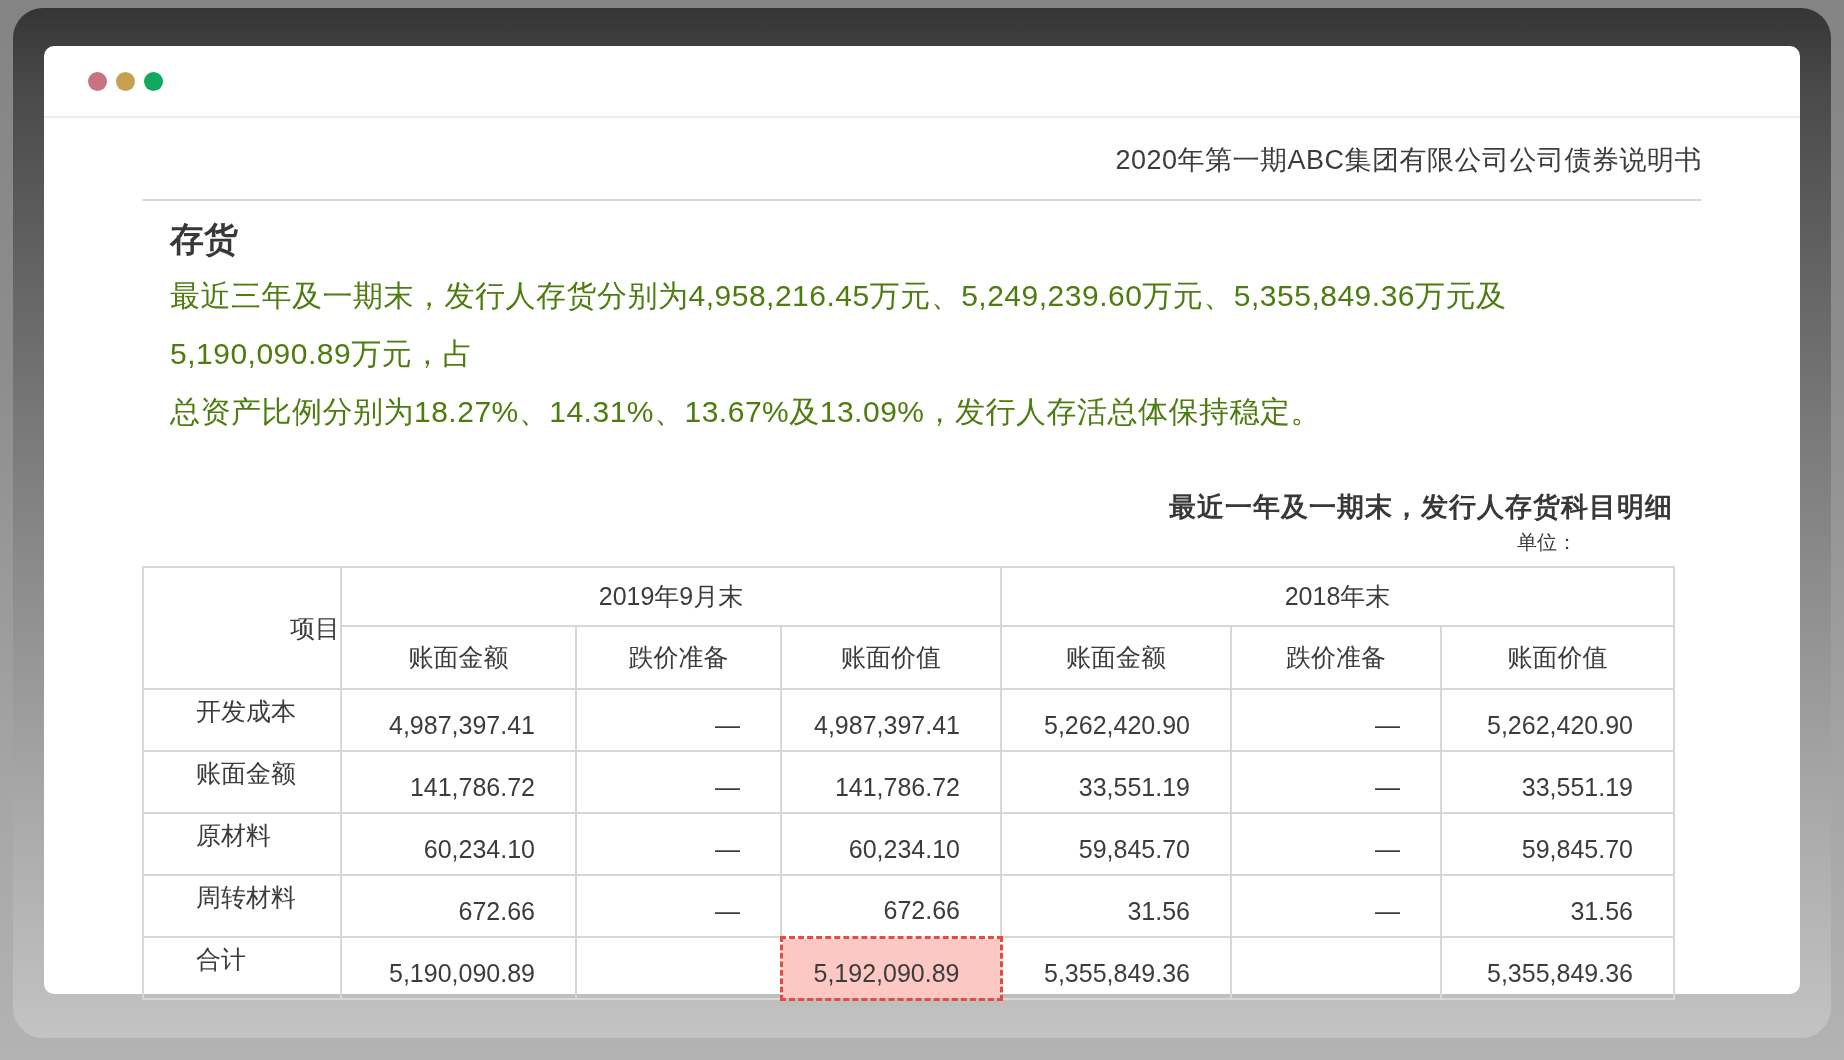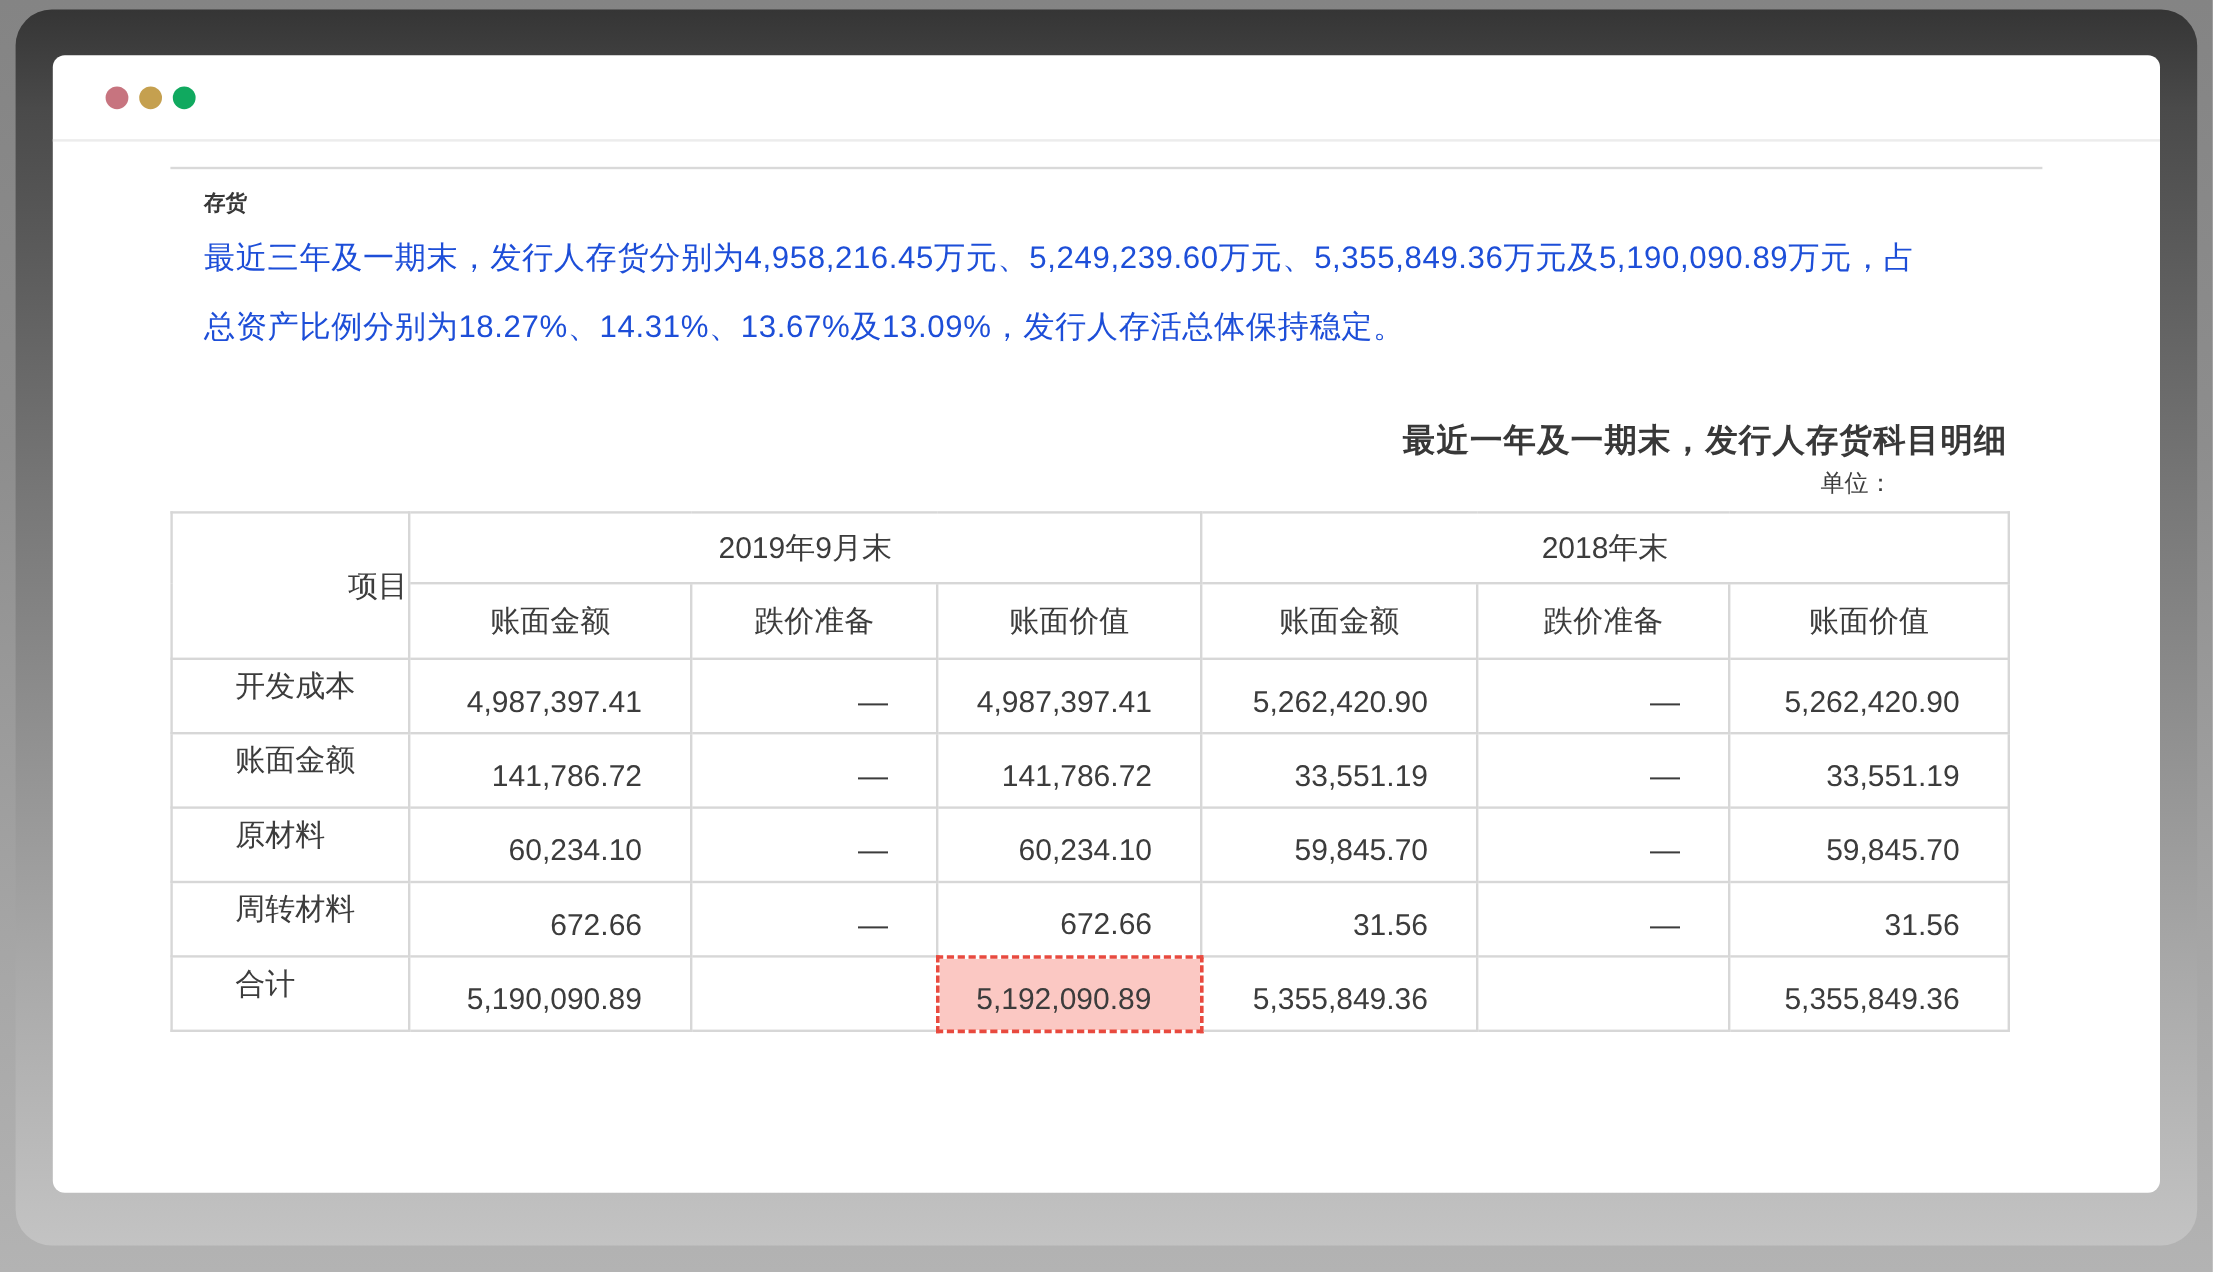--- a/index.html
+++ b/index.html
@@ -25,22 +25,22 @@
   .dot{width:19px;height:19px;border-radius:50%;display:inline-block;margin-right:9px;}
   .dot.red{background:var(--dot-red,#c7747f);}
   .dot.yellow{background:var(--dot-yellow,#c5a04f);}
   .dot.green{background:var(--dot-green,#10a95f);}
   .content{padding:0 98px;}
   .doc-header{
     margin-top:24px;text-align:right;font-size:27px;color:#3c3c3c;letter-spacing:.5px;
   }
   .doc-rule{margin-top:21px;height:2px;background:#d9d9d9;}
   .inner{padding:0 28px;}
-  .section-title{margin-top:16px;font-size:18px;font-weight:bold;color:#383838;}
-  .para{font-size:26px;line-height:58px;color:#1d4ed8;margin-top:4px;letter-spacing:.5px;}
+  .section-title{margin-top:16px;font-size:34px;font-weight:bold;color:#383838;}
+  .para{font-size:30px;line-height:58px;color:#4d7c0f;margin-top:4px;letter-spacing:.5px;}
   .para span{display:block;}
   .table-title{
     margin-top:48px;width:1531px;text-align:right;
     font-size:27px;font-weight:bold;color:#383838;letter-spacing:1px;
   }
   .unit{width:1531px;text-align:right;font-size:20px;margin-top:4px;padding-right:96px;box-sizing:border-box;}
   table{
     border-collapse:collapse;table-layout:fixed;width:1531px;margin-top:10px;
     font-size:25px;color:#3c3c3c;
   }
@@ -65,20 +65,21 @@
 
   <div class="window">
 
     <div class="titlebar">
       <span class="dot red"></span>
       <span class="dot yellow"></span>
       <span class="dot green"></span>
     </div>
 
     <div class="content">
+      <div class="doc-header">2020年第一期ABC集团有限公司公司债券说明书</div>
       <div class="doc-rule"></div>
 
       <div class="inner">
         <div class="section-title">存货</div>
         <div class="para">
           <span>最近三年及一期末，发行人存货分别为4,958,216.45万元、5,249,239.60万元、5,355,849.36万元及5,190,090.89万元，占</span>
           <span>总资产比例分别为18.27%、14.31%、13.67%及13.09%，发行人存活总体保持稳定。</span>
         </div>
       </div>
 

